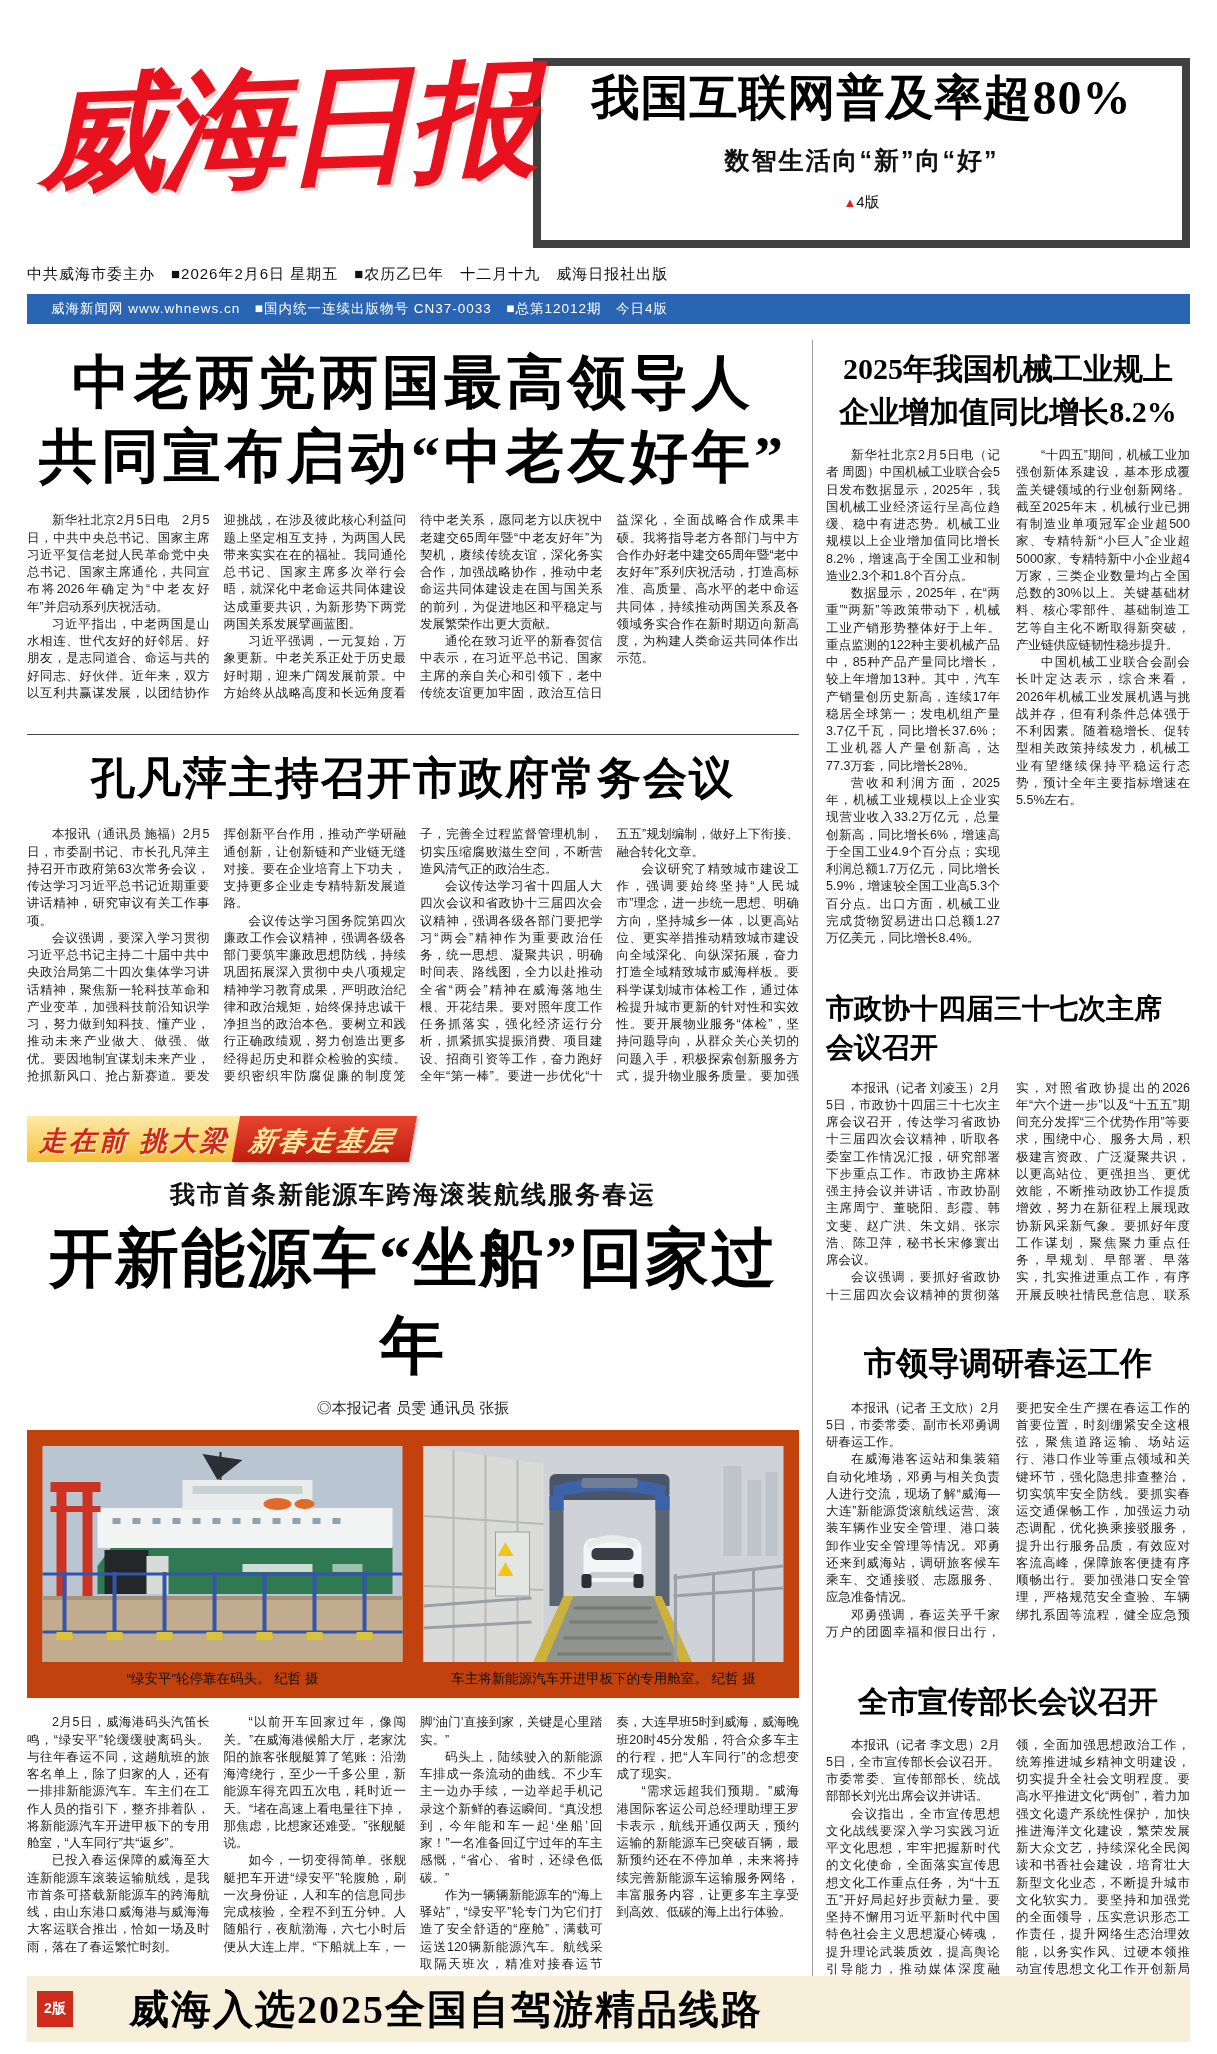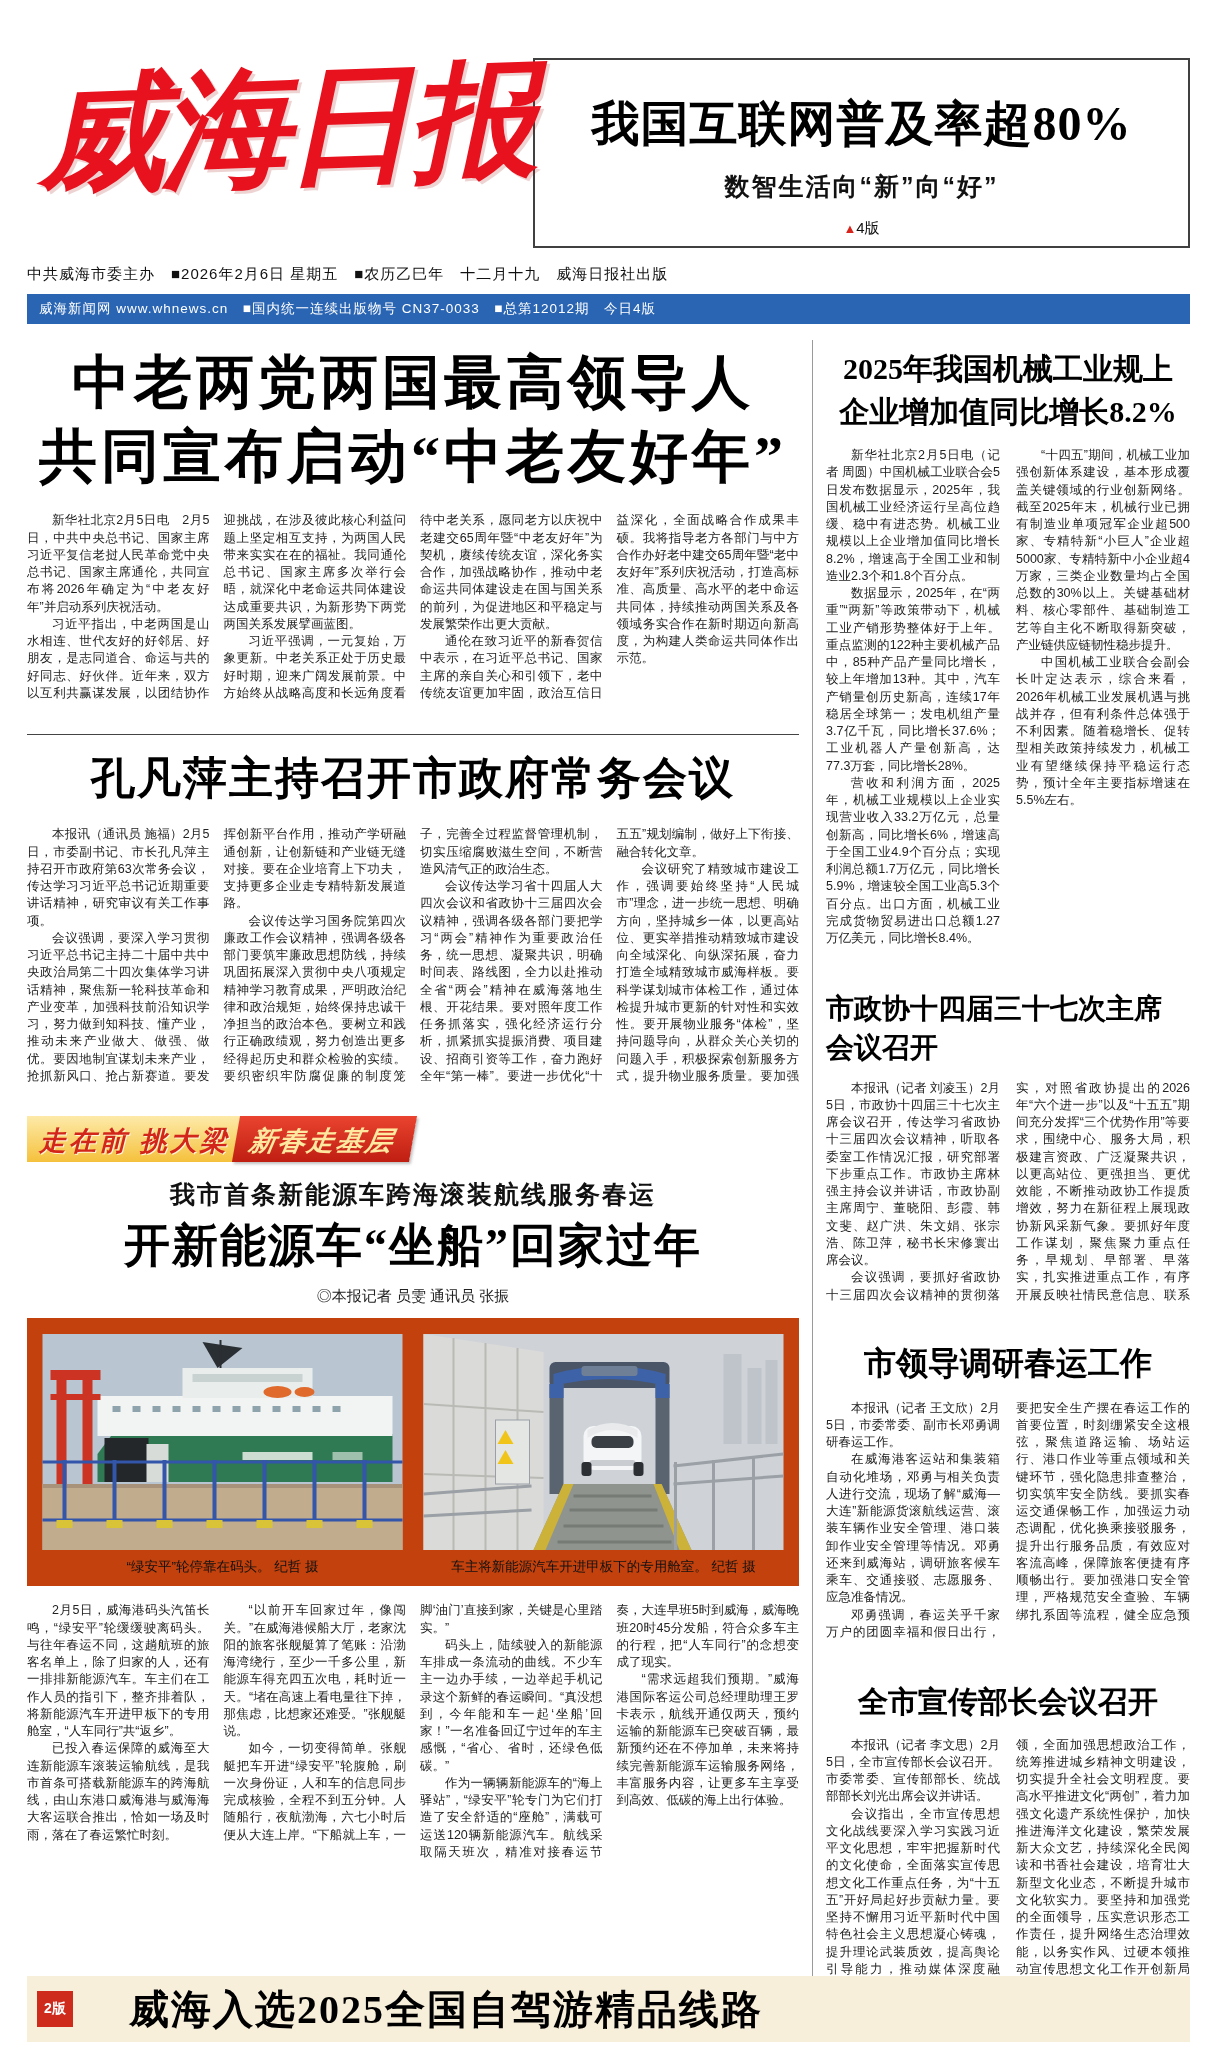--- a/index.html
+++ b/index.html
@@ -11,31 +11,31 @@
   }
   
   .masthead-row { display:flex; align-items:flex-start; padding:40px 27px 0 27px; height:255px; }
   .logo {
     font-family:"DejaVu Serif", serif; font-style:italic; font-weight:900;
     font-size:128px; line-height:1.35; color:#e8121f; letter-spacing:-4px;
     transform:rotate(-2deg); text-shadow:3px 3px 0 rgba(160,10,10,.18);
     white-space:nowrap; margin-left:10px;
   }
   .promo-box {
-    margin-left:auto; width:662px; height:190px; border:2px solid #404040;
-    text-align:center; padding-top:32px; margin-top:18px; background:#fff;
+    margin-left:auto; width:662px; height:190px; border:8px solid #404040;
+    text-align:center; margin-top:18px; background:#fff;
   }
   .promo-title { font-family:"Liberation Serif", serif; font-weight:900; font-size:48px; letter-spacing:1px; color:#000; }
   .promo-sub { font-size:25px; letter-spacing:2px; margin-top:14px; color:#111; font-weight:700; }
   .promo-ref { font-size:15px; margin-top:16px; color:#111; }
   .promo-ref .tri { color:#d8231a; font-size:13px; }
   .info-line { padding:10px 27px 6px 27px; font-size:15px; color:#111; letter-spacing:1px; }
   .info-bar {
     margin:4px 27px 0 27px; background:#2a65b4; color:#fff;
-    font-size:13.5px; padding:6px 12px; letter-spacing:1px;
+    font-size:13.5px; padding:6px 24px; letter-spacing:1px;
   }
   
   .main { display:flex; padding:16px 27px 0 27px; }
   .col-left { width:772px; flex:0 0 772px; }
   .col-right { flex:1; border-left:1px solid #9a9a9a; margin-left:13px; padding-left:13px; }
   
   .h-serif { font-family:"Liberation Serif", serif; font-weight:900; color:#000; }
   .h-laos { font-size:58px; line-height:1.28; text-align:center; letter-spacing:4px; margin:6px 0 18px 0; }
   .h-meeting { font-size:44px; text-align:center; letter-spacing:2px; margin:14px 0 18px 0; }
   .h-mach { font-size:30px; line-height:1.42; text-align:center; margin:8px 0 14px 0; }
@@ -63,21 +63,21 @@
     letter-spacing:3px; padding:7px 16px 0 12px; white-space:nowrap;
     text-shadow:1px 1px 0 #fff7d9;
   }
   .banner-red {
     background:linear-gradient(180deg,#ea4430,#bf1e11);
     color:#ffe9a0; font-weight:900; font-style:italic; font-size:27px;
     letter-spacing:2px; padding:7px 18px 0 14px; white-space:nowrap;
     transform:skewX(-10deg); margin-left:-10px; box-shadow:2px 2px 3px rgba(0,0,0,.25);
   }
   .kicker { text-align:center; font-size:25px; letter-spacing:2px; color:#111; margin:16px 0 4px 0; font-weight:700; }
-  .h-ferry { font-size:46px; text-align:center; letter-spacing:2px; margin:4px 0 10px 0; }
+  .h-ferry { font-size:64px; text-align:center; letter-spacing:2px; margin:4px 0 10px 0; }
   .byline { text-align:center; font-size:15px; color:#222; margin-bottom:12px; }
   
   .photo-block { background:#c2410c; padding:16px 14px 10px 14px; }
   .photo-row { display:flex; gap:18px; }
   .photo-cell { flex:1; }
   .photo-cell svg { display:block; width:100%; height:216px; }
   .caption { text-align:center; font-size:13.5px; color:#111; margin-top:8px; }
   
   .bottom-strip {
     position:absolute; left:27px; right:27px; bottom:12px; height:66px;

